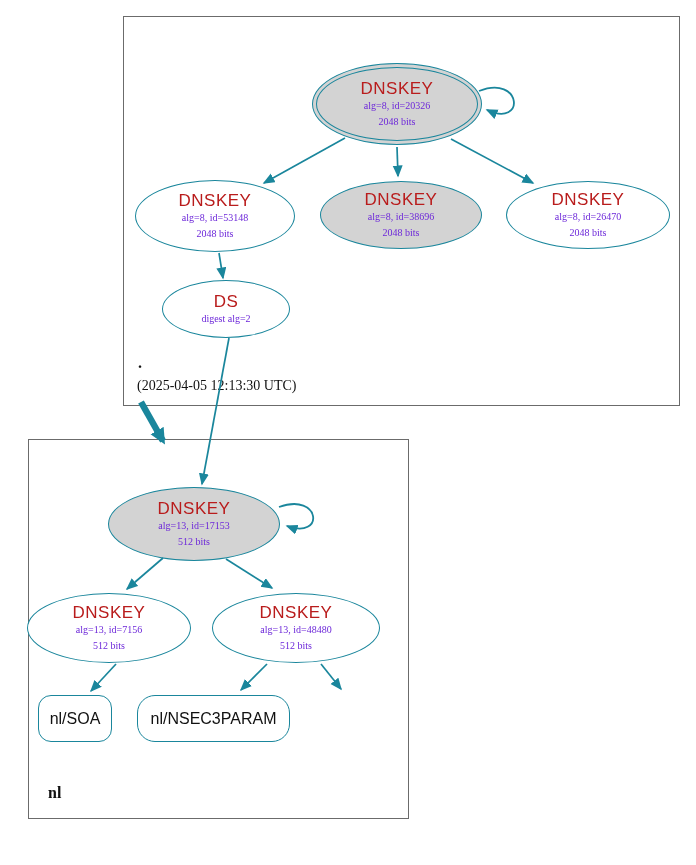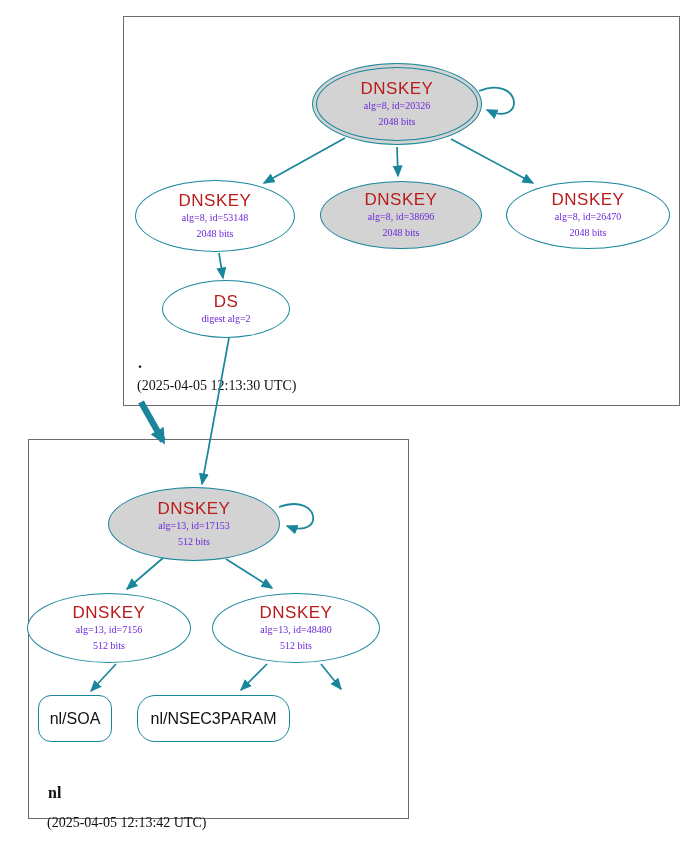--- a/index.html
+++ b/index.html
@@ -49,21 +49,20 @@
 
 <div id="stage">
 
   <div id="cluster-root" class="cluster">
     <span class="zone-label" style="left:14px;top:337px;">.</span>
     <span class="zone-ts" style="left:13px;top:361px;">(2025-04-05 12:13:30 UTC)</span>
   </div>
 
   <div id="cluster-nl" class="cluster">
     <span class="zone-label" style="left:19px;top:344px;">nl</span>
-    <span class="zone-ts" style="left:18px;top:375px;">(2025-04-05 12:13:42 UTC)</span>
   </div>
 
   <div class="node gray double" style="left:312px;top:63px;width:170px;height:82px;">
     <span class="title">DNSKEY</span>
     <span class="detail">alg=8, id=20326</span>
     <span class="detail">2048 bits</span>
   </div>
 
   <div class="node" style="left:135px;top:180px;width:160px;height:72px;">
     <span class="title">DNSKEY</span>

